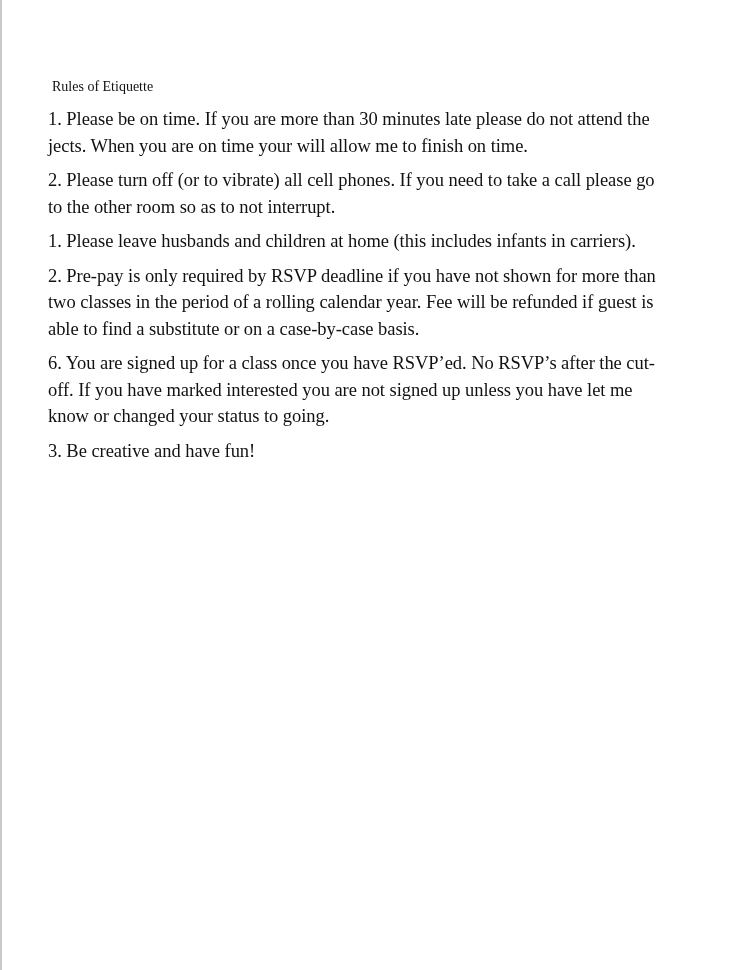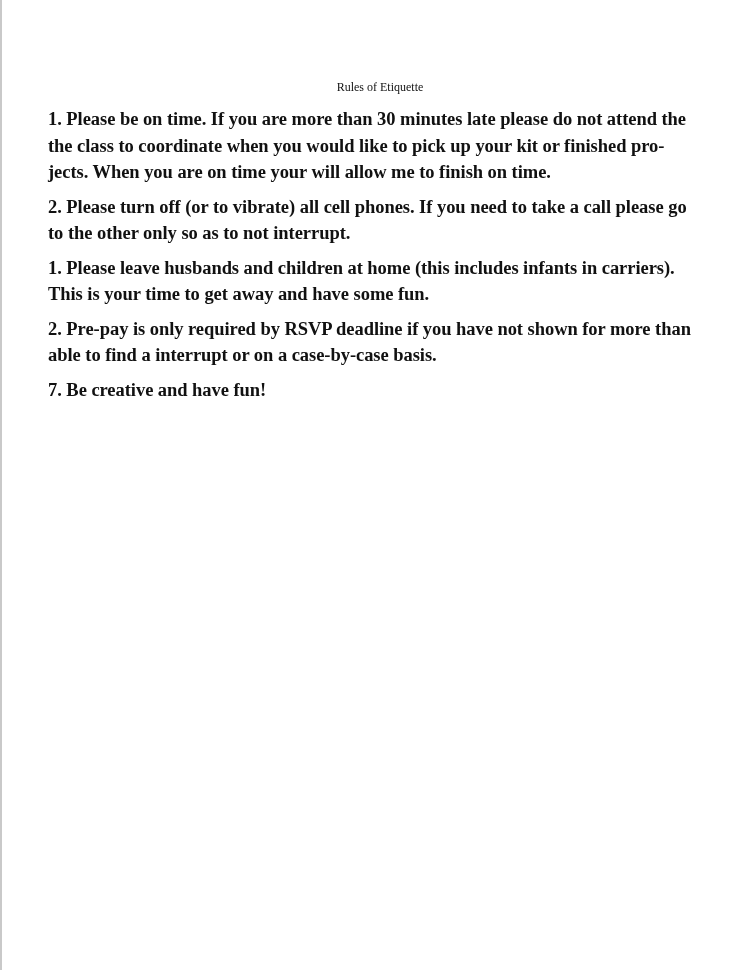--- a/index.html
+++ b/index.html
@@ -2,50 +2,54 @@
 <html><head>
 <meta charset="utf-8">
 <style>
   html, body { margin: 0; padding: 0; }
   body {
     width: 750px; height: 970px; background: #ffffff; position: relative; overflow: hidden;
     font-family: "Liberation Serif", "DejaVu Serif", serif; color: #111111;
   }
   .left-edge { position: absolute; left: 0; top: 0; width: 2px; height: 970px; background: #c9c9c9; }
   .page { position: absolute; left: 48px; top: 74px; width: 660px; }
-  .title { font-size: 12px; line-height: 26px; margin: 0 0 6px 4px; text-align: center; }
-  .rule { font-size: 18.5px; line-height: 26.5px; margin: 0 0 8px 0; letter-spacing: -0.05px; font-weight: bold; }
+  .title { font-size: 14px; line-height: 26px; margin: 0 0 6px 4px; }
+  .rule { font-size: 18.5px; line-height: 26.5px; margin: 0 0 8px 0; letter-spacing: -0.05px; }
 </style>
 </head>
 <body>
 
 <div class="left-edge"></div>
 
 <div class="page">
   <div class="title">Rules of Etiquette</div>
 
   <div class="rule">
     <div>1. Please be on time. If you are more than 30 minutes late please do not attend the</div>
-    <div>the class to coordinate when you would like to pick up your kit or finished pro-</div>
     <div>jects. When you are on time your will allow me to finish on time.</div>
   </div>
 
   <div class="rule">
     <div>2. Please turn off (or to vibrate) all cell phones. If you need to take a call please go</div>
-    <div>to the other only so as to not interrupt.</div>
+    <div>to the other room so as to not interrupt.</div>
   </div>
 
   <div class="rule">
     <div>1. Please leave husbands and children at home (this includes infants in carriers).</div>
-    <div>This is your time to get away and have some fun.</div>
   </div>
 
 
   <div class="rule">
     <div>2. Pre-pay is only required by RSVP deadline if you have not shown for more than</div>
-    <div>able to find a interrupt or on a case-by-case basis.</div>
+    <div>two classes in the period of a rolling calendar year. Fee will be refunded if guest is</div>
+    <div>able to find a substitute or on a case-by-case basis.</div>
   </div>
 
+  <div class="rule">
+    <div>6. You are signed up for a class once you have RSVP’ed. No RSVP’s after the cut-</div>
+    <div>off. If you have marked interested you are not signed up unless you have let me</div>
+    <div>know or changed your status to going.</div>
+  </div>
 
   <div class="rule">
-    <div>7. Be creative and have fun!</div>
+    <div>3. Be creative and have fun!</div>
   </div>
 </div>
 
 </body></html>

